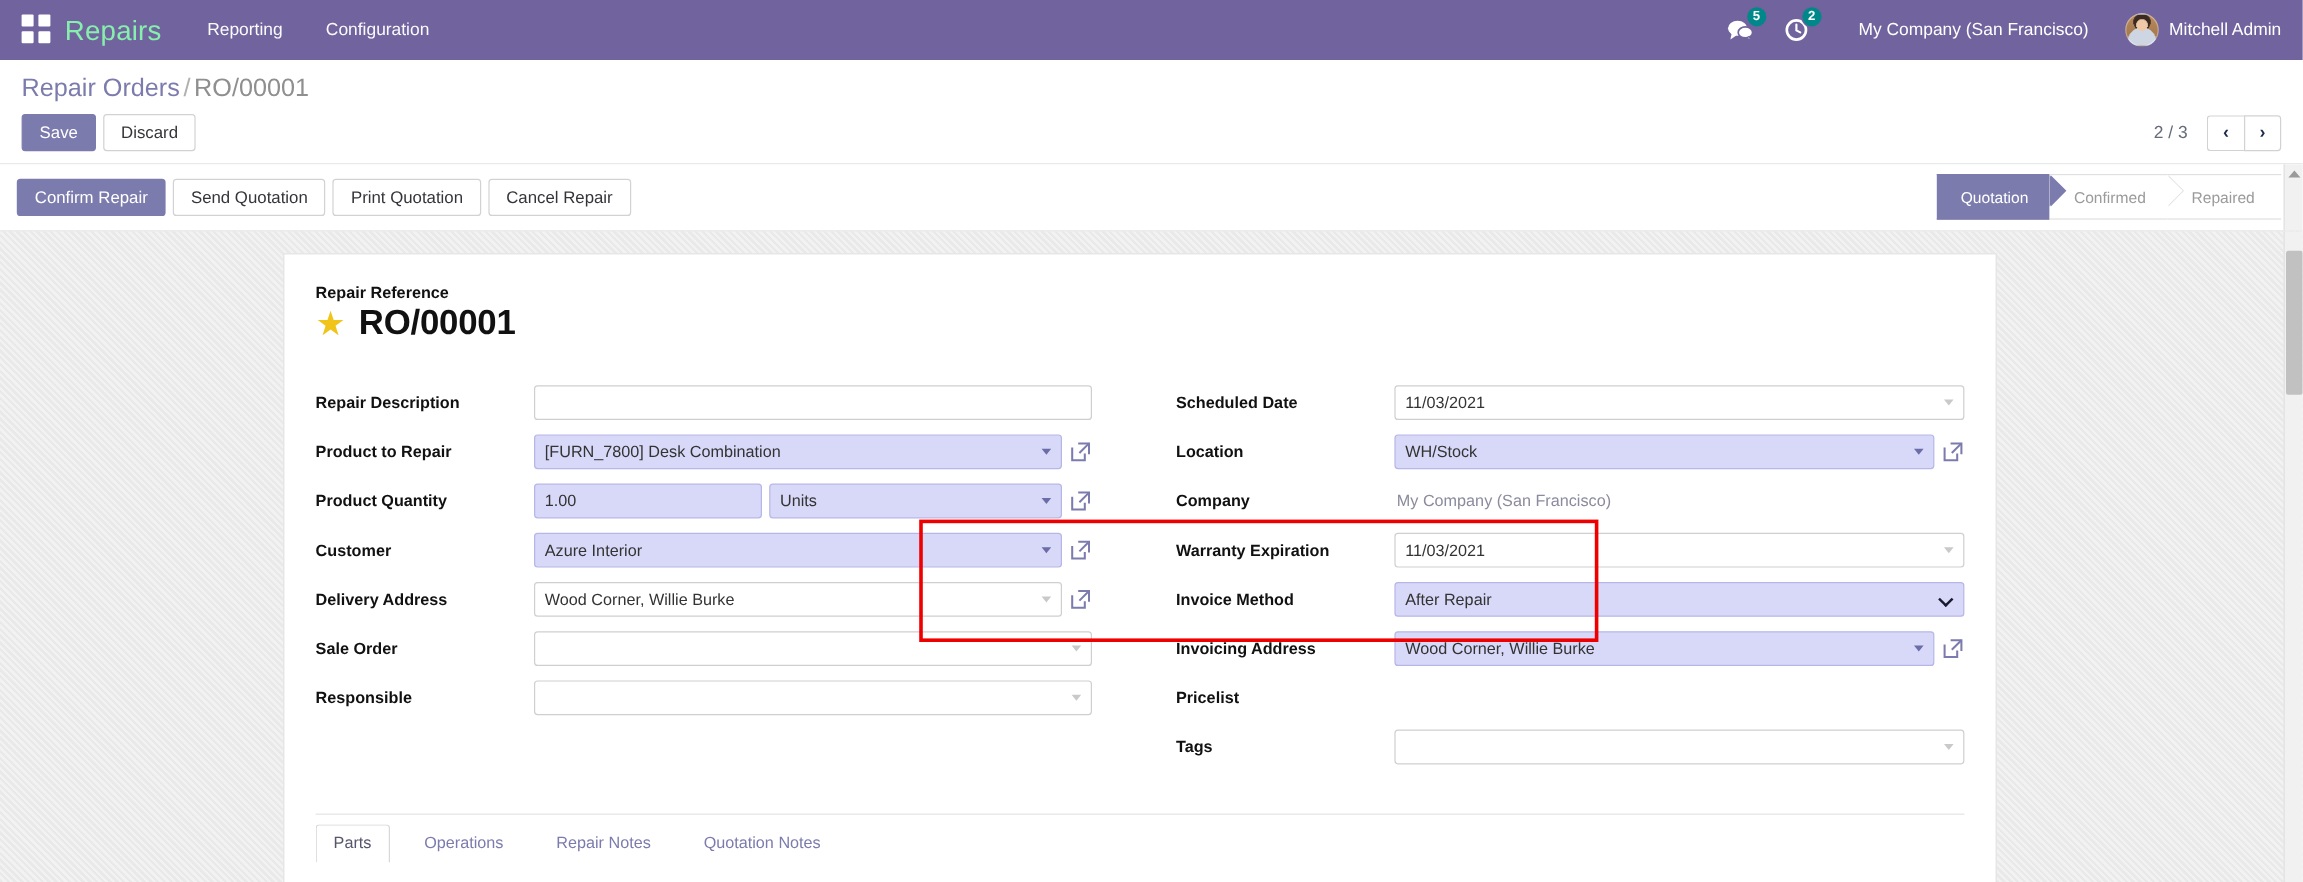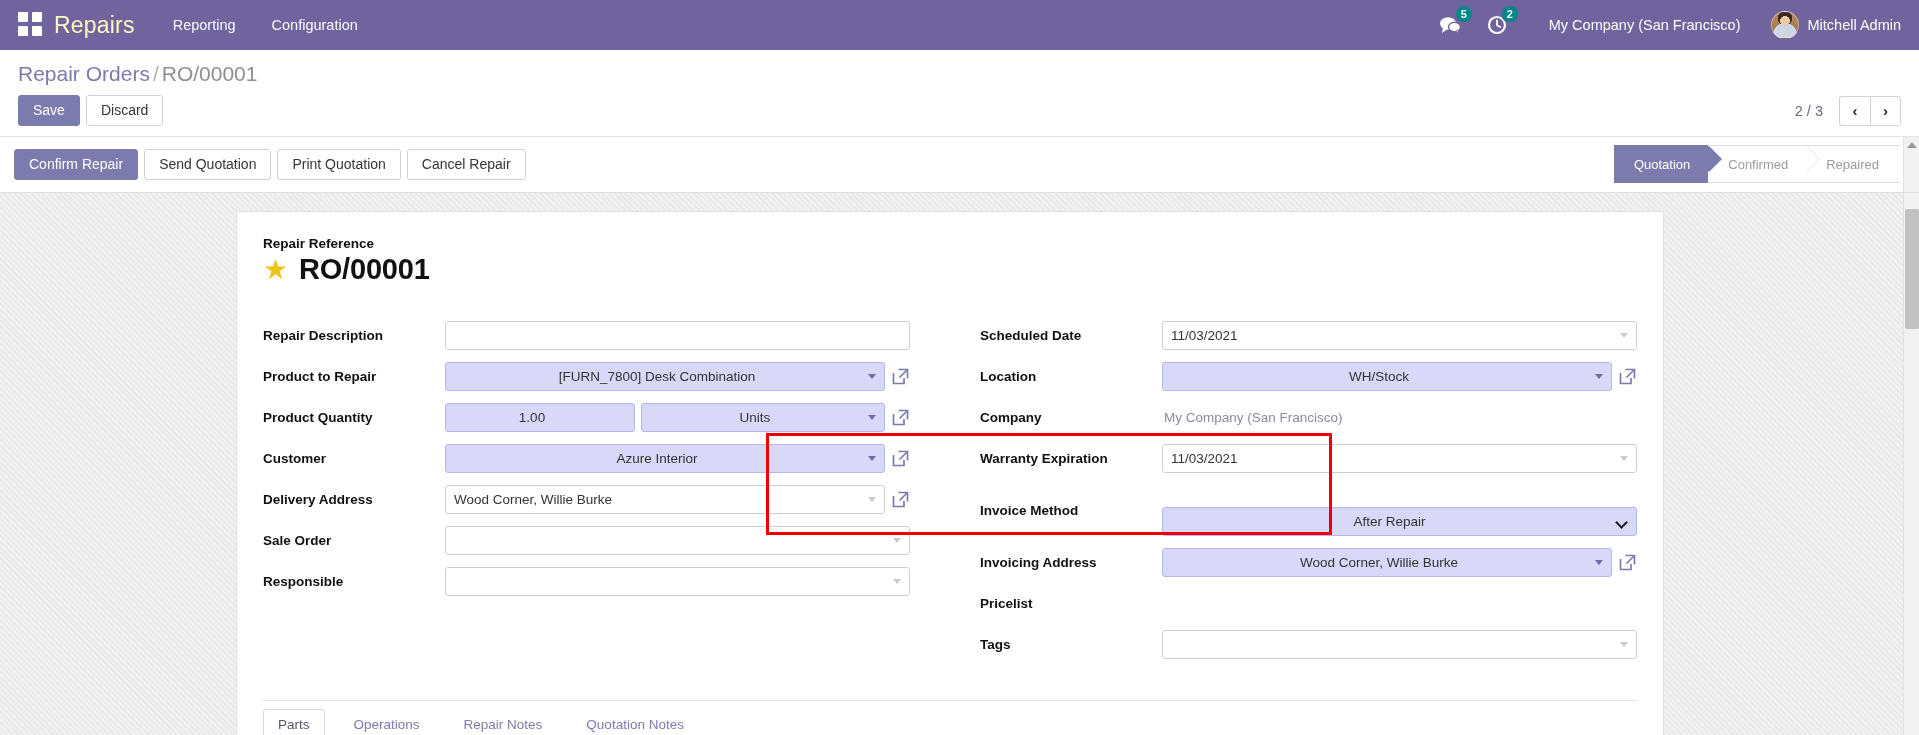--- a/index.html
+++ b/index.html
@@ -28,21 +28,21 @@
     grid-template-columns: 10px 10px;
     grid-template-rows: 10px 10px;
     gap: 4px;
     margin: 0 10px 0 8px;
     cursor: pointer;
   }
   .apps-grid i { background: #ffffff; display: block; width: 10px; height: 10px; border-radius: 1px; }
   .brand {
     font-size: 23px;
     font-weight: 400;
-    color: #fef9c3;
+    color: #86efac;
     margin-right: 38px;
     letter-spacing: .2px;
     cursor: pointer;
   }
   .nav-link {
     font-size: 14.5px;
     color: #ffffff;
     margin-right: 36px;
     cursor: pointer;
     opacity: .97;
@@ -313,37 +313,35 @@
     align-items: center;
     position: relative;
     min-width: 0;
     overflow: hidden;
     white-space: nowrap;
     cursor: text;
   }
   .inp.required {
     background: #d8d8f8;
     border-color: #b6b6e8;
-    justify-content: center;
   }
   .inp .caret-dim {
     position: absolute;
     right: 8px; top: 50%;
     margin-top: -2px;
     width: 0; height: 0;
     border-left: 4px solid transparent;
     border-right: 4px solid transparent;
     border-top: 5px solid #c9c9c9;
   }
   .inp.required .caret-dim {
     border-top-color: #6c6ca8;
   }
   .inp.select-native {
     padding-right: 28px;
-    margin-top: 23px;
   }
   .inp.select-native .chev {
     position: absolute;
     right: 9px; top: 50%;
     margin-top: -5px;
     width: 10px; height: 10px;
   }
   .inp.select-native .chev:before {
     content: "";
     position: absolute;

